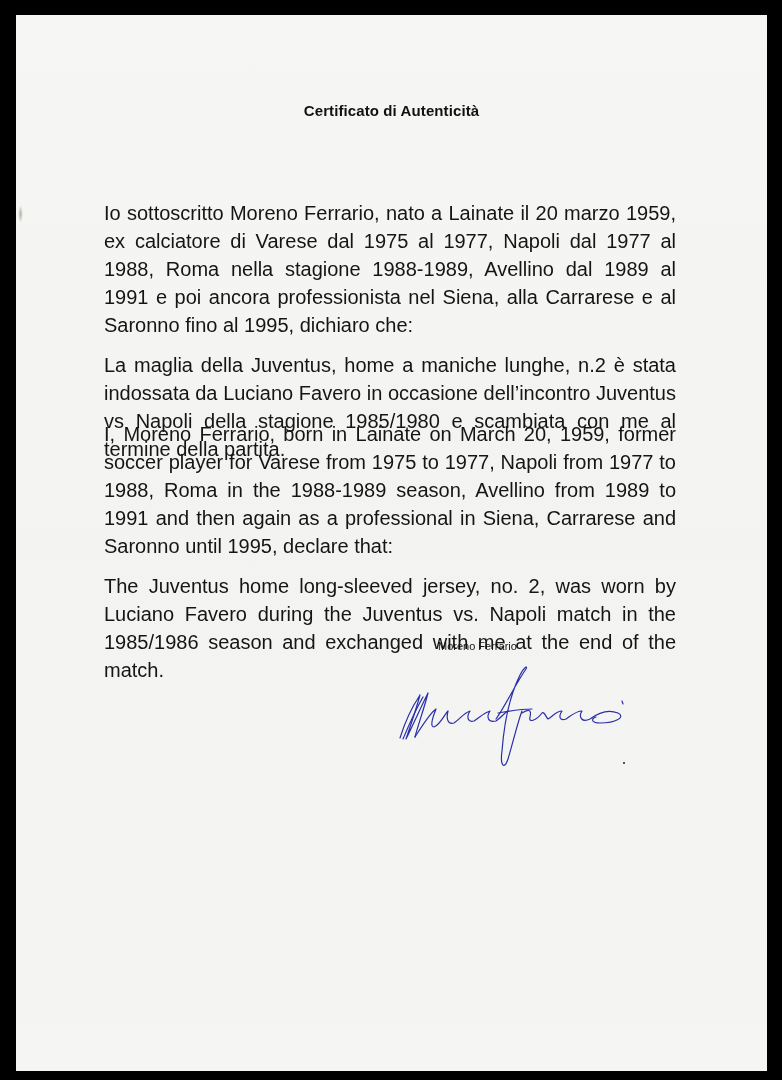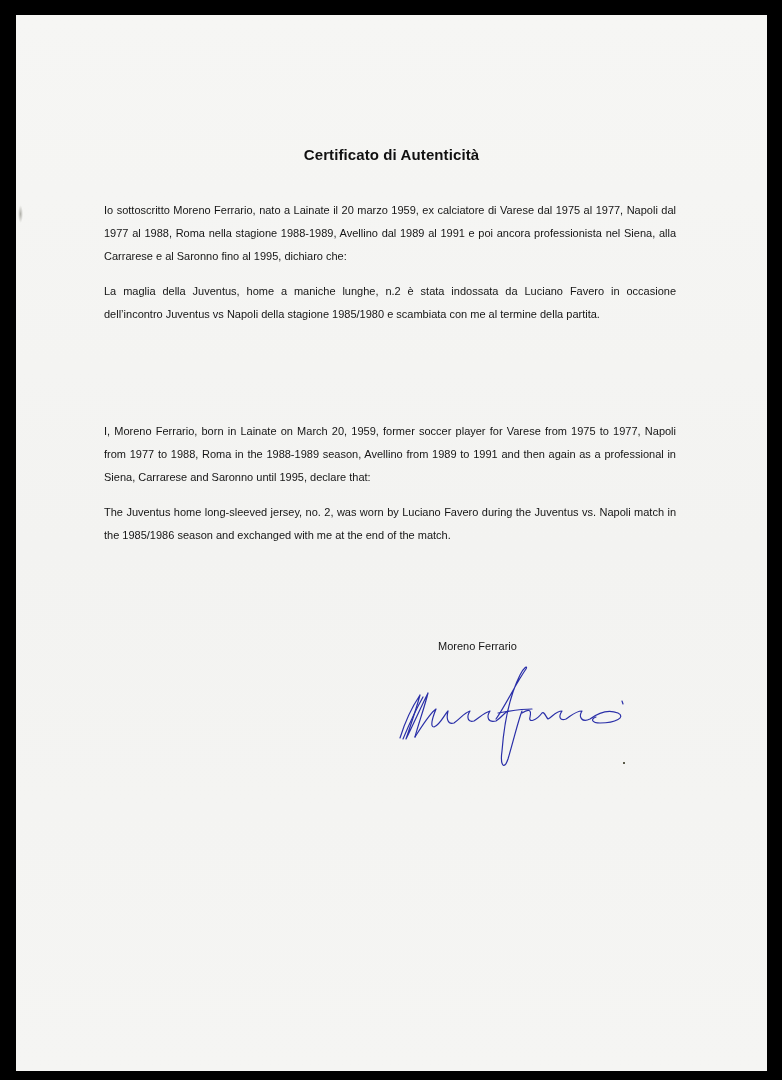--- a/index.html
+++ b/index.html
@@ -41,29 +41,28 @@
     .title {
       position: absolute;
       left: 0;
       width: 100%;
       top: 87px;
       text-align: center;
       font-size: 15px;
       font-weight: bold;
       color: #111;
       letter-spacing: 0.1px;
-      margin-top: 44px;
     }
     .block {
       position: absolute;
       left: 88px;
       width: 572px;
       color: #151515;
-      font-size: 11px;
-      line-height: 23px;
+      font-size: 20px;
+      line-height: 28px;
     }
     .block p {
       margin: 0;
       text-align: justify;
     }
     .block p + p {
       margin-top: 12px;
     }
     .it-block { top: 184px; }
     .en-block { top: 405px; }

